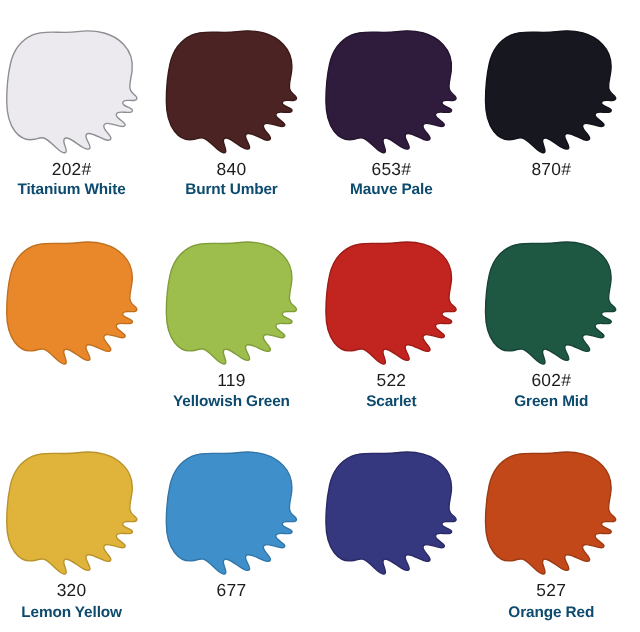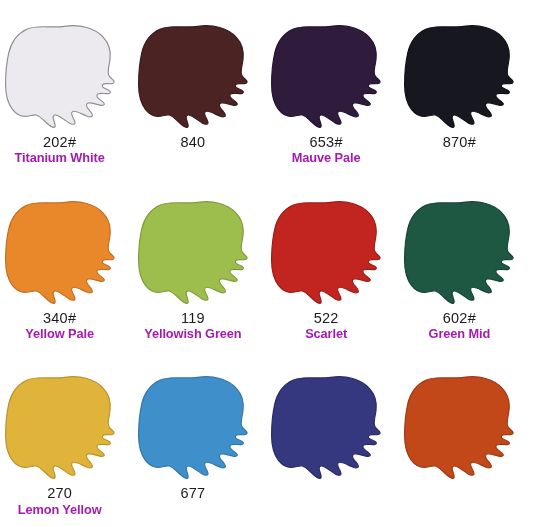--- a/index.html
+++ b/index.html
@@ -61,21 +61,21 @@
     font-size: 14.5px;
     font-weight: 400;
     color: #1c1c1c;
     letter-spacing: 0.2px;
   }
 
   .swatch-name {
     display: block;
     font-size: 12.8px;
     font-weight: bold;
-    color: #a21caf;
+    color: #0c4a6e;
     letter-spacing: -0.1px;
     margin-top: 1px;
   }
 </style>
 </head>
 <body>
 
 <div id="swatch-grid">
     <div class="swatch-cell">
       <div class="swatch-blob-wrap">
@@ -89,20 +89,21 @@
       </div>
     </div>
     <div class="swatch-cell">
       <div class="swatch-blob-wrap">
         <svg class="swatch-blob" viewBox="0 0 108 104" preserveAspectRatio="xMidYMid meet">
           <path d="M 58.5 3.2 C 74.0 1.0 87.5 5.0 95.5 13.5 C 101.5 19.8 103.0 27.0 102.2 34.5 C 101.4 41.5 99.8 45.0 100.6 49.2 C 101.2 52.4 103.8 53.4 105.4 55.2 C 106.6 56.6 106.2 58.0 104.4 58.3 C 101.6 58.8 98.4 58.0 96.4 58.6 C 94.6 59.2 94.2 60.8 95.6 62.0 C 97.4 63.6 100.6 64.2 102.0 65.6 C 103.0 66.6 102.4 67.8 100.6 68.0 C 97.4 68.4 93.2 67.2 90.8 68.2 C 89.0 69.0 89.2 70.8 90.8 72.4 C 92.8 74.4 96.0 75.8 96.6 77.6 C 97.0 78.9 95.6 79.6 93.4 79.3 C 89.4 78.7 84.2 76.2 81.2 77.0 C 79.2 77.5 79.0 79.4 80.4 81.6 C 82.0 84.2 85.2 86.8 85.2 88.8 C 85.2 90.4 83.0 90.8 80.2 89.8 C 76.0 88.3 70.6 84.6 67.2 85.0 C 65.2 85.2 64.8 86.8 65.6 89.0 C 66.6 91.8 69.0 95.0 68.4 96.6 C 67.9 98.0 65.6 97.8 62.8 96.2 C 58.6 93.8 53.4 89.0 50.0 88.6 C 47.8 88.3 47.0 89.8 47.6 92.4 C 48.2 95.0 50.0 98.4 49.2 99.8 C 48.5 101.1 46.2 100.4 43.4 98.2 C 39.4 95.0 35.0 89.6 31.2 88.6 C 28.6 87.9 26.8 89.0 24.0 89.6 C 17.8 90.9 12.2 88.4 8.2 83.2 C 3.6 77.2 1.6 69.0 1.6 59.0 C 1.6 47.0 2.8 37.0 4.6 29.0 C 7.0 18.2 13.0 10.2 22.0 6.0 C 32.0 1.3 45.0 5.2 58.5 3.2 Z" fill="#4b2322" stroke="#3a1a19" stroke-width="1.1" stroke-linejoin="round"></path>
         </svg>
       </div>
       <div class="swatch-labels">
         <span class="swatch-code">840</span>
+        <span class="swatch-name">Burnt Umber</span>
       </div>
     </div>
     <div class="swatch-cell">
       <div class="swatch-blob-wrap">
         <svg class="swatch-blob" viewBox="0 0 108 104" preserveAspectRatio="xMidYMid meet">
           <path d="M 58.5 3.2 C 74.0 1.0 87.5 5.0 95.5 13.5 C 101.5 19.8 103.0 27.0 102.2 34.5 C 101.4 41.5 99.8 45.0 100.6 49.2 C 101.2 52.4 103.8 53.4 105.4 55.2 C 106.6 56.6 106.2 58.0 104.4 58.3 C 101.6 58.8 98.4 58.0 96.4 58.6 C 94.6 59.2 94.2 60.8 95.6 62.0 C 97.4 63.6 100.6 64.2 102.0 65.6 C 103.0 66.6 102.4 67.8 100.6 68.0 C 97.4 68.4 93.2 67.2 90.8 68.2 C 89.0 69.0 89.2 70.8 90.8 72.4 C 92.8 74.4 96.0 75.8 96.6 77.6 C 97.0 78.9 95.6 79.6 93.4 79.3 C 89.4 78.7 84.2 76.2 81.2 77.0 C 79.2 77.5 79.0 79.4 80.4 81.6 C 82.0 84.2 85.2 86.8 85.2 88.8 C 85.2 90.4 83.0 90.8 80.2 89.8 C 76.0 88.3 70.6 84.6 67.2 85.0 C 65.2 85.2 64.8 86.8 65.6 89.0 C 66.6 91.8 69.0 95.0 68.4 96.6 C 67.9 98.0 65.6 97.8 62.8 96.2 C 58.6 93.8 53.4 89.0 50.0 88.6 C 47.8 88.3 47.0 89.8 47.6 92.4 C 48.2 95.0 50.0 98.4 49.2 99.8 C 48.5 101.1 46.2 100.4 43.4 98.2 C 39.4 95.0 35.0 89.6 31.2 88.6 C 28.6 87.9 26.8 89.0 24.0 89.6 C 17.8 90.9 12.2 88.4 8.2 83.2 C 3.6 77.2 1.6 69.0 1.6 59.0 C 1.6 47.0 2.8 37.0 4.6 29.0 C 7.0 18.2 13.0 10.2 22.0 6.0 C 32.0 1.3 45.0 5.2 58.5 3.2 Z" fill="#2f1b3c" stroke="#241430" stroke-width="1.1" stroke-linejoin="round"></path>
         </svg>
       </div>
       <div class="swatch-labels">
         <span class="swatch-code">653#</span>
@@ -118,24 +119,20 @@
       <div class="swatch-labels">
         <span class="swatch-code">870#</span>
       </div>
     </div>
     <div class="swatch-cell">
       <div class="swatch-blob-wrap">
         <svg class="swatch-blob" viewBox="0 0 108 104" preserveAspectRatio="xMidYMid meet">
           <path d="M 58.5 3.2 C 74.0 1.0 87.5 5.0 95.5 13.5 C 101.5 19.8 103.0 27.0 102.2 34.5 C 101.4 41.5 99.8 45.0 100.6 49.2 C 101.2 52.4 103.8 53.4 105.4 55.2 C 106.6 56.6 106.2 58.0 104.4 58.3 C 101.6 58.8 98.4 58.0 96.4 58.6 C 94.6 59.2 94.2 60.8 95.6 62.0 C 97.4 63.6 100.6 64.2 102.0 65.6 C 103.0 66.6 102.4 67.8 100.6 68.0 C 97.4 68.4 93.2 67.2 90.8 68.2 C 89.0 69.0 89.2 70.8 90.8 72.4 C 92.8 74.4 96.0 75.8 96.6 77.6 C 97.0 78.9 95.6 79.6 93.4 79.3 C 89.4 78.7 84.2 76.2 81.2 77.0 C 79.2 77.5 79.0 79.4 80.4 81.6 C 82.0 84.2 85.2 86.8 85.2 88.8 C 85.2 90.4 83.0 90.8 80.2 89.8 C 76.0 88.3 70.6 84.6 67.2 85.0 C 65.2 85.2 64.8 86.8 65.6 89.0 C 66.6 91.8 69.0 95.0 68.4 96.6 C 67.9 98.0 65.6 97.8 62.8 96.2 C 58.6 93.8 53.4 89.0 50.0 88.6 C 47.8 88.3 47.0 89.8 47.6 92.4 C 48.2 95.0 50.0 98.4 49.2 99.8 C 48.5 101.1 46.2 100.4 43.4 98.2 C 39.4 95.0 35.0 89.6 31.2 88.6 C 28.6 87.9 26.8 89.0 24.0 89.6 C 17.8 90.9 12.2 88.4 8.2 83.2 C 3.6 77.2 1.6 69.0 1.6 59.0 C 1.6 47.0 2.8 37.0 4.6 29.0 C 7.0 18.2 13.0 10.2 22.0 6.0 C 32.0 1.3 45.0 5.2 58.5 3.2 Z" fill="#e8882b" stroke="#c06f1f" stroke-width="1.1" stroke-linejoin="round"></path>
         </svg>
       </div>
-      <div class="swatch-labels">
-        <span class="swatch-code">340#</span>
-        <span class="swatch-name">Yellow Pale</span>
-      </div>
     </div>
     <div class="swatch-cell">
       <div class="swatch-blob-wrap">
         <svg class="swatch-blob" viewBox="0 0 108 104" preserveAspectRatio="xMidYMid meet">
           <path d="M 58.5 3.2 C 74.0 1.0 87.5 5.0 95.5 13.5 C 101.5 19.8 103.0 27.0 102.2 34.5 C 101.4 41.5 99.8 45.0 100.6 49.2 C 101.2 52.4 103.8 53.4 105.4 55.2 C 106.6 56.6 106.2 58.0 104.4 58.3 C 101.6 58.8 98.4 58.0 96.4 58.6 C 94.6 59.2 94.2 60.8 95.6 62.0 C 97.4 63.6 100.6 64.2 102.0 65.6 C 103.0 66.6 102.4 67.8 100.6 68.0 C 97.4 68.4 93.2 67.2 90.8 68.2 C 89.0 69.0 89.2 70.8 90.8 72.4 C 92.8 74.4 96.0 75.8 96.6 77.6 C 97.0 78.9 95.6 79.6 93.4 79.3 C 89.4 78.7 84.2 76.2 81.2 77.0 C 79.2 77.5 79.0 79.4 80.4 81.6 C 82.0 84.2 85.2 86.8 85.2 88.8 C 85.2 90.4 83.0 90.8 80.2 89.8 C 76.0 88.3 70.6 84.6 67.2 85.0 C 65.2 85.2 64.8 86.8 65.6 89.0 C 66.6 91.8 69.0 95.0 68.4 96.6 C 67.9 98.0 65.6 97.8 62.8 96.2 C 58.6 93.8 53.4 89.0 50.0 88.6 C 47.8 88.3 47.0 89.8 47.6 92.4 C 48.2 95.0 50.0 98.4 49.2 99.8 C 48.5 101.1 46.2 100.4 43.4 98.2 C 39.4 95.0 35.0 89.6 31.2 88.6 C 28.6 87.9 26.8 89.0 24.0 89.6 C 17.8 90.9 12.2 88.4 8.2 83.2 C 3.6 77.2 1.6 69.0 1.6 59.0 C 1.6 47.0 2.8 37.0 4.6 29.0 C 7.0 18.2 13.0 10.2 22.0 6.0 C 32.0 1.3 45.0 5.2 58.5 3.2 Z" fill="#9dbe4c" stroke="#7f9c3a" stroke-width="1.1" stroke-linejoin="round"></path>
         </svg>
       </div>
       <div class="swatch-labels">
         <span class="swatch-code">119</span>
         <span class="swatch-name">Yellowish Green</span>
@@ -163,21 +160,21 @@
         <span class="swatch-name">Green Mid</span>
       </div>
     </div>
     <div class="swatch-cell">
       <div class="swatch-blob-wrap">
         <svg class="swatch-blob" viewBox="0 0 108 104" preserveAspectRatio="xMidYMid meet">
           <path d="M 58.5 3.2 C 74.0 1.0 87.5 5.0 95.5 13.5 C 101.5 19.8 103.0 27.0 102.2 34.5 C 101.4 41.5 99.8 45.0 100.6 49.2 C 101.2 52.4 103.8 53.4 105.4 55.2 C 106.6 56.6 106.2 58.0 104.4 58.3 C 101.6 58.8 98.4 58.0 96.4 58.6 C 94.6 59.2 94.2 60.8 95.6 62.0 C 97.4 63.6 100.6 64.2 102.0 65.6 C 103.0 66.6 102.4 67.8 100.6 68.0 C 97.4 68.4 93.2 67.2 90.8 68.2 C 89.0 69.0 89.2 70.8 90.8 72.4 C 92.8 74.4 96.0 75.8 96.6 77.6 C 97.0 78.9 95.6 79.6 93.4 79.3 C 89.4 78.7 84.2 76.2 81.2 77.0 C 79.2 77.5 79.0 79.4 80.4 81.6 C 82.0 84.2 85.2 86.8 85.2 88.8 C 85.2 90.4 83.0 90.8 80.2 89.8 C 76.0 88.3 70.6 84.6 67.2 85.0 C 65.2 85.2 64.8 86.8 65.6 89.0 C 66.6 91.8 69.0 95.0 68.4 96.6 C 67.9 98.0 65.6 97.8 62.8 96.2 C 58.6 93.8 53.4 89.0 50.0 88.6 C 47.8 88.3 47.0 89.8 47.6 92.4 C 48.2 95.0 50.0 98.4 49.2 99.8 C 48.5 101.1 46.2 100.4 43.4 98.2 C 39.4 95.0 35.0 89.6 31.2 88.6 C 28.6 87.9 26.8 89.0 24.0 89.6 C 17.8 90.9 12.2 88.4 8.2 83.2 C 3.6 77.2 1.6 69.0 1.6 59.0 C 1.6 47.0 2.8 37.0 4.6 29.0 C 7.0 18.2 13.0 10.2 22.0 6.0 C 32.0 1.3 45.0 5.2 58.5 3.2 Z" fill="#e0b43a" stroke="#b8922c" stroke-width="1.1" stroke-linejoin="round"></path>
         </svg>
       </div>
       <div class="swatch-labels">
-        <span class="swatch-code">270</span>
+        <span class="swatch-code">320</span>
         <span class="swatch-name">Lemon Yellow</span>
       </div>
     </div>
     <div class="swatch-cell">
       <div class="swatch-blob-wrap">
         <svg class="swatch-blob" viewBox="0 0 108 104" preserveAspectRatio="xMidYMid meet">
           <path d="M 58.5 3.2 C 74.0 1.0 87.5 5.0 95.5 13.5 C 101.5 19.8 103.0 27.0 102.2 34.5 C 101.4 41.5 99.8 45.0 100.6 49.2 C 101.2 52.4 103.8 53.4 105.4 55.2 C 106.6 56.6 106.2 58.0 104.4 58.3 C 101.6 58.8 98.4 58.0 96.4 58.6 C 94.6 59.2 94.2 60.8 95.6 62.0 C 97.4 63.6 100.6 64.2 102.0 65.6 C 103.0 66.6 102.4 67.8 100.6 68.0 C 97.4 68.4 93.2 67.2 90.8 68.2 C 89.0 69.0 89.2 70.8 90.8 72.4 C 92.8 74.4 96.0 75.8 96.6 77.6 C 97.0 78.9 95.6 79.6 93.4 79.3 C 89.4 78.7 84.2 76.2 81.2 77.0 C 79.2 77.5 79.0 79.4 80.4 81.6 C 82.0 84.2 85.2 86.8 85.2 88.8 C 85.2 90.4 83.0 90.8 80.2 89.8 C 76.0 88.3 70.6 84.6 67.2 85.0 C 65.2 85.2 64.8 86.8 65.6 89.0 C 66.6 91.8 69.0 95.0 68.4 96.6 C 67.9 98.0 65.6 97.8 62.8 96.2 C 58.6 93.8 53.4 89.0 50.0 88.6 C 47.8 88.3 47.0 89.8 47.6 92.4 C 48.2 95.0 50.0 98.4 49.2 99.8 C 48.5 101.1 46.2 100.4 43.4 98.2 C 39.4 95.0 35.0 89.6 31.2 88.6 C 28.6 87.9 26.8 89.0 24.0 89.6 C 17.8 90.9 12.2 88.4 8.2 83.2 C 3.6 77.2 1.6 69.0 1.6 59.0 C 1.6 47.0 2.8 37.0 4.6 29.0 C 7.0 18.2 13.0 10.2 22.0 6.0 C 32.0 1.3 45.0 5.2 58.5 3.2 Z" fill="#3f8fcb" stroke="#3276a8" stroke-width="1.1" stroke-linejoin="round"></path>
         </svg>
       </div>
       <div class="swatch-labels">
@@ -190,14 +187,18 @@
           <path d="M 58.5 3.2 C 74.0 1.0 87.5 5.0 95.5 13.5 C 101.5 19.8 103.0 27.0 102.2 34.5 C 101.4 41.5 99.8 45.0 100.6 49.2 C 101.2 52.4 103.8 53.4 105.4 55.2 C 106.6 56.6 106.2 58.0 104.4 58.3 C 101.6 58.8 98.4 58.0 96.4 58.6 C 94.6 59.2 94.2 60.8 95.6 62.0 C 97.4 63.6 100.6 64.2 102.0 65.6 C 103.0 66.6 102.4 67.8 100.6 68.0 C 97.4 68.4 93.2 67.2 90.8 68.2 C 89.0 69.0 89.2 70.8 90.8 72.4 C 92.8 74.4 96.0 75.8 96.6 77.6 C 97.0 78.9 95.6 79.6 93.4 79.3 C 89.4 78.7 84.2 76.2 81.2 77.0 C 79.2 77.5 79.0 79.4 80.4 81.6 C 82.0 84.2 85.2 86.8 85.2 88.8 C 85.2 90.4 83.0 90.8 80.2 89.8 C 76.0 88.3 70.6 84.6 67.2 85.0 C 65.2 85.2 64.8 86.8 65.6 89.0 C 66.6 91.8 69.0 95.0 68.4 96.6 C 67.9 98.0 65.6 97.8 62.8 96.2 C 58.6 93.8 53.4 89.0 50.0 88.6 C 47.8 88.3 47.0 89.8 47.6 92.4 C 48.2 95.0 50.0 98.4 49.2 99.8 C 48.5 101.1 46.2 100.4 43.4 98.2 C 39.4 95.0 35.0 89.6 31.2 88.6 C 28.6 87.9 26.8 89.0 24.0 89.6 C 17.8 90.9 12.2 88.4 8.2 83.2 C 3.6 77.2 1.6 69.0 1.6 59.0 C 1.6 47.0 2.8 37.0 4.6 29.0 C 7.0 18.2 13.0 10.2 22.0 6.0 C 32.0 1.3 45.0 5.2 58.5 3.2 Z" fill="#35377f" stroke="#292a65" stroke-width="1.1" stroke-linejoin="round"></path>
         </svg>
       </div>
     </div>
     <div class="swatch-cell">
       <div class="swatch-blob-wrap">
         <svg class="swatch-blob" viewBox="0 0 108 104" preserveAspectRatio="xMidYMid meet">
           <path d="M 58.5 3.2 C 74.0 1.0 87.5 5.0 95.5 13.5 C 101.5 19.8 103.0 27.0 102.2 34.5 C 101.4 41.5 99.8 45.0 100.6 49.2 C 101.2 52.4 103.8 53.4 105.4 55.2 C 106.6 56.6 106.2 58.0 104.4 58.3 C 101.6 58.8 98.4 58.0 96.4 58.6 C 94.6 59.2 94.2 60.8 95.6 62.0 C 97.4 63.6 100.6 64.2 102.0 65.6 C 103.0 66.6 102.4 67.8 100.6 68.0 C 97.4 68.4 93.2 67.2 90.8 68.2 C 89.0 69.0 89.2 70.8 90.8 72.4 C 92.8 74.4 96.0 75.8 96.6 77.6 C 97.0 78.9 95.6 79.6 93.4 79.3 C 89.4 78.7 84.2 76.2 81.2 77.0 C 79.2 77.5 79.0 79.4 80.4 81.6 C 82.0 84.2 85.2 86.8 85.2 88.8 C 85.2 90.4 83.0 90.8 80.2 89.8 C 76.0 88.3 70.6 84.6 67.2 85.0 C 65.2 85.2 64.8 86.8 65.6 89.0 C 66.6 91.8 69.0 95.0 68.4 96.6 C 67.9 98.0 65.6 97.8 62.8 96.2 C 58.6 93.8 53.4 89.0 50.0 88.6 C 47.8 88.3 47.0 89.8 47.6 92.4 C 48.2 95.0 50.0 98.4 49.2 99.8 C 48.5 101.1 46.2 100.4 43.4 98.2 C 39.4 95.0 35.0 89.6 31.2 88.6 C 28.6 87.9 26.8 89.0 24.0 89.6 C 17.8 90.9 12.2 88.4 8.2 83.2 C 3.6 77.2 1.6 69.0 1.6 59.0 C 1.6 47.0 2.8 37.0 4.6 29.0 C 7.0 18.2 13.0 10.2 22.0 6.0 C 32.0 1.3 45.0 5.2 58.5 3.2 Z" fill="#c2481a" stroke="#9c3913" stroke-width="1.1" stroke-linejoin="round"></path>
         </svg>
       </div>
+      <div class="swatch-labels">
+        <span class="swatch-code">527</span>
+        <span class="swatch-name">Orange Red</span>
+      </div>
     </div>
   </div>
 
 </body></html>

